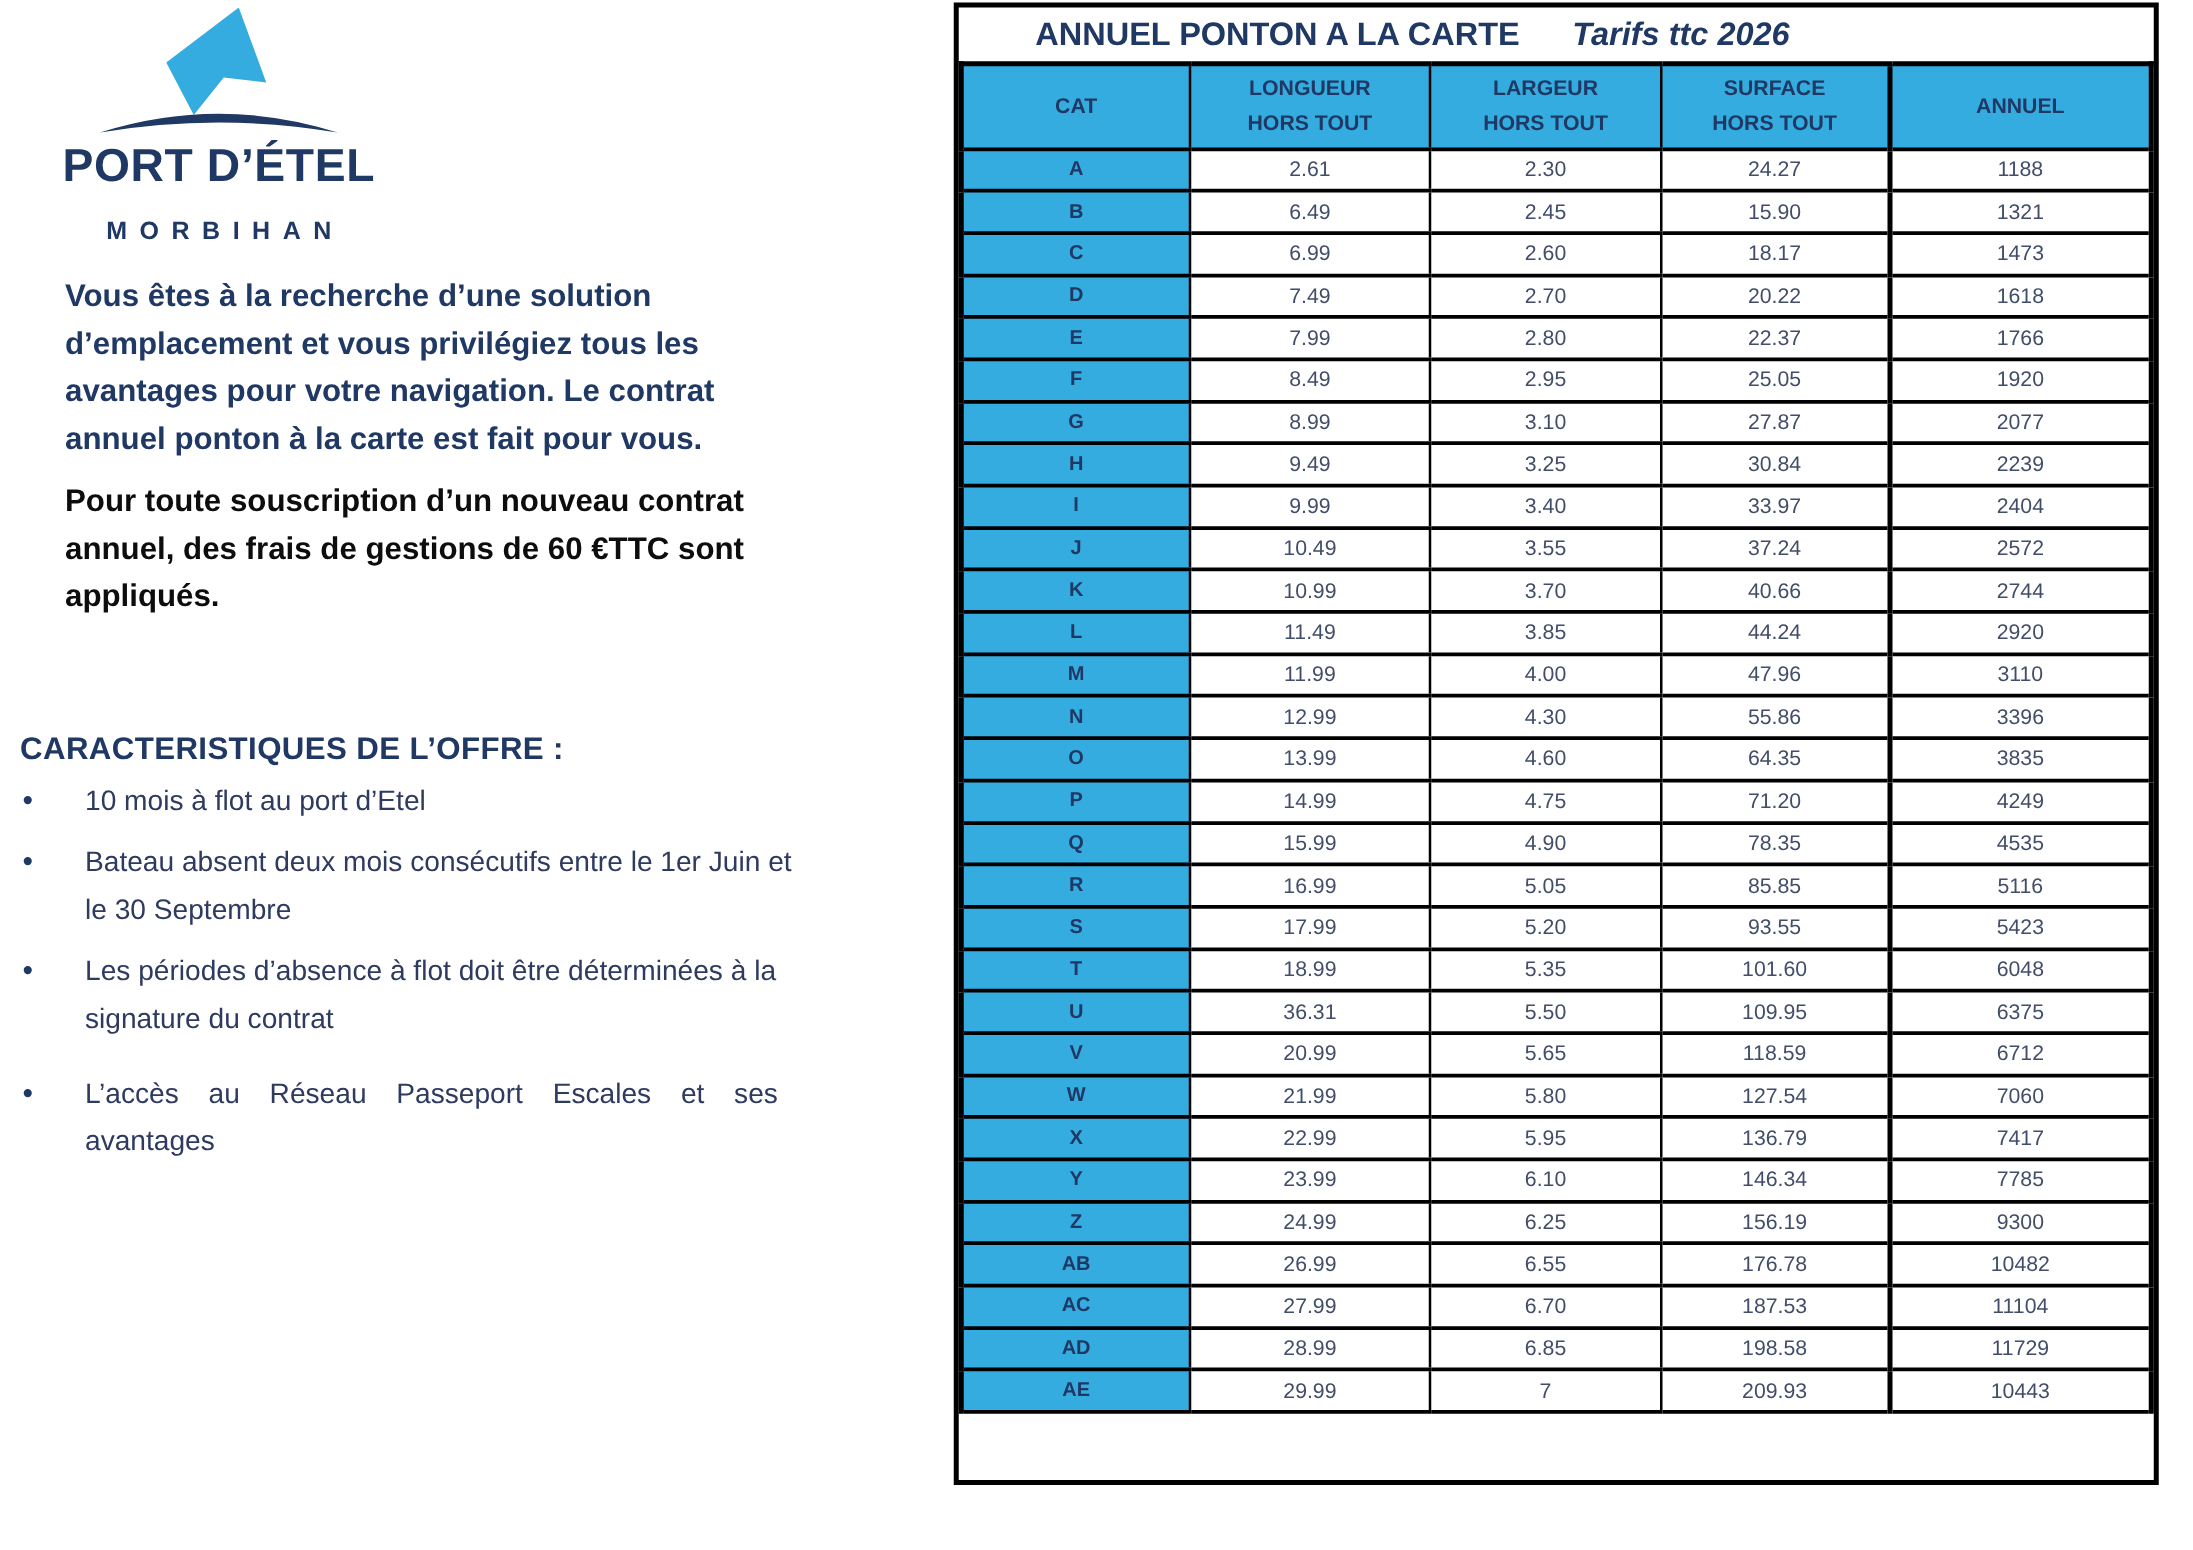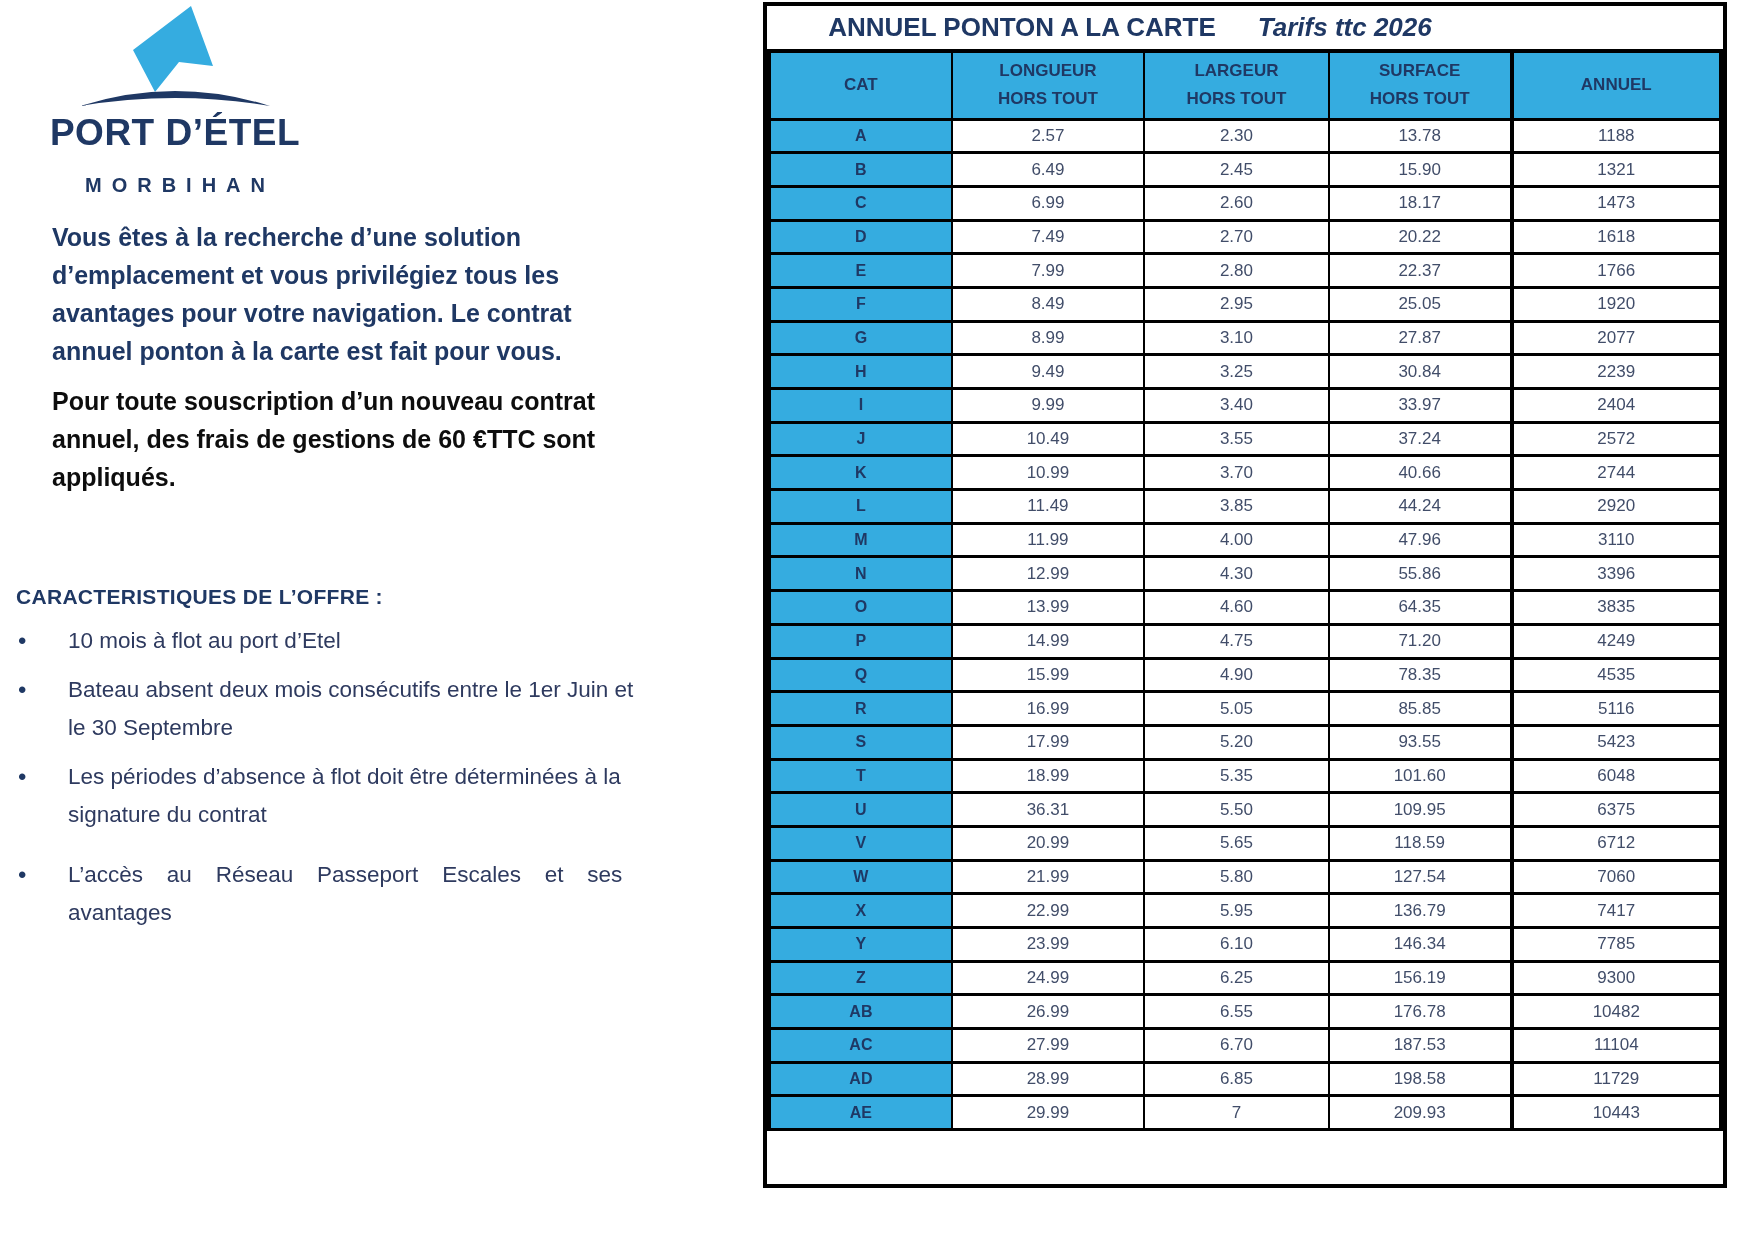--- a/index.html
+++ b/index.html
@@ -21,21 +21,21 @@
     margin-top:20px; font-size:20px; font-weight:bold; color:#1f3864;
     letter-spacing:10px; text-indent:10px; white-space:nowrap;
   }
 
   .para { position:absolute; left:52px; width:610px; font-weight:bold;
     font-size:25px; line-height:38px; white-space:pre-line; }
   .para-1 { top:218px; color:#1f3864; }
   .para-2 { top:382px; color:#0d0d0d; }
 
   .features-heading {
-    position:absolute; left:16px; top:585px; font-size:21px; font-weight:bold;
+    position:absolute; left:16px; top:585px; font-size:25px; font-weight:bold;
     color:#1f3864; letter-spacing:0.3px;
   }
   .features-list { position:absolute; left:16px; top:622px; width:645px; list-style:none; }
   .features-list li { position:relative; padding-left:52px; margin-bottom:11px; }
   .features-list .dot { position:absolute; left:2px; top:0; color:#1f3864; font-size:24px; line-height:38px; }
   .features-list .btext {
     display:block; font-size:22.5px; line-height:38px; color:#2e3a5f; white-space:pre-line;
   }
   .features-list li.spread { margin-top:22px; }
   .features-list li.spread .btext { word-spacing:0.78em; }
@@ -143,23 +143,23 @@
             <th>LARGEUR
 HORS TOUT</th>
             <th>SURFACE
 HORS TOUT</th>
             <th>ANNUEL</th>
           </tr>
       </thead>
       <tbody>
           <tr>
             <td class="cat">A</td>
-            <td>2.57</td>
+            <td>2.61</td>
             <td>2.30</td>
-            <td>13.78</td>
+            <td>24.27</td>
             <td>1188</td>
           </tr>
           <tr>
             <td class="cat">B</td>
             <td>6.49</td>
             <td>2.45</td>
             <td>15.90</td>
             <td>1321</td>
           </tr>
           <tr>

